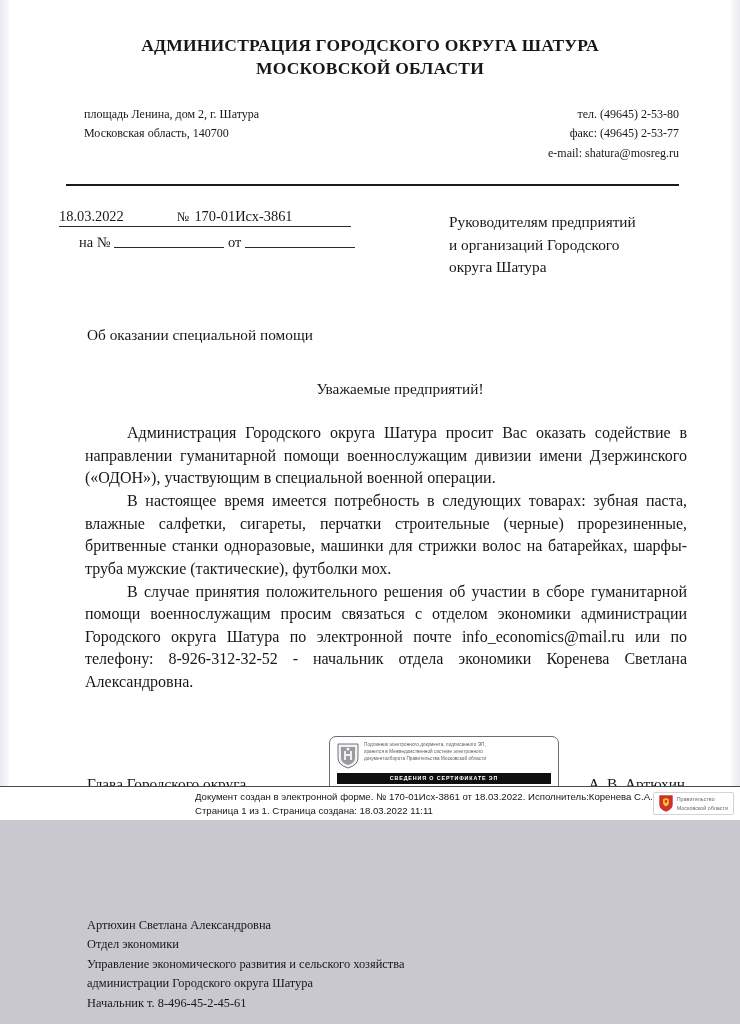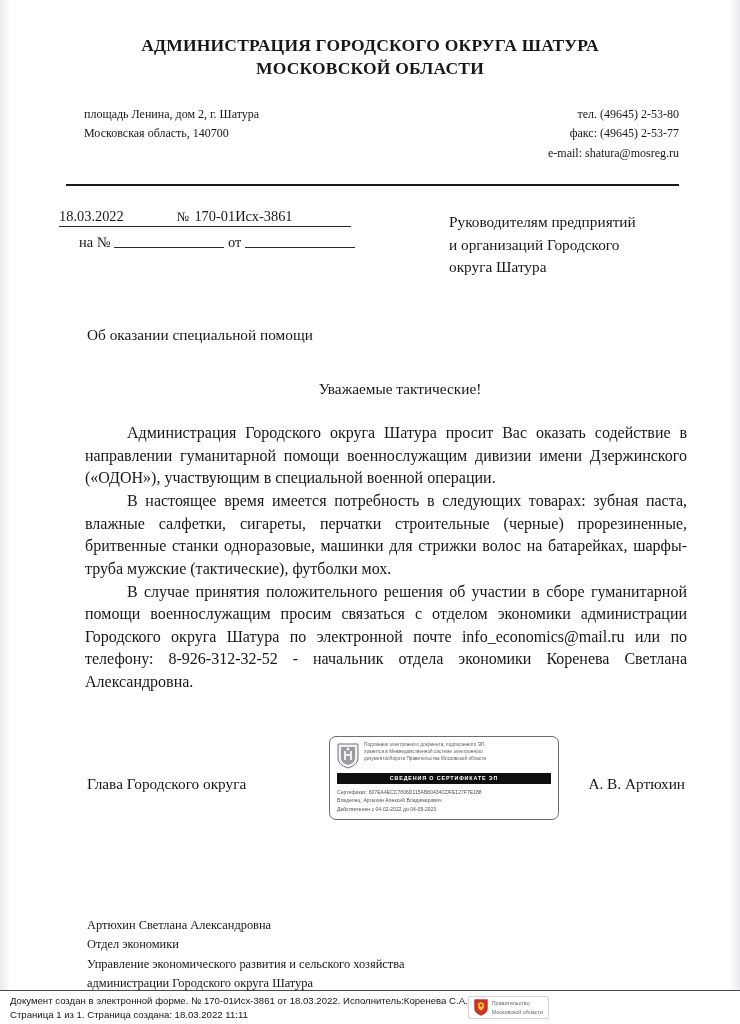--- a/index.html
+++ b/index.html
@@ -11,21 +11,21 @@
     width: 740px;
     height: 1024px;
     overflow: hidden;
     font-family: "Liberation Serif", "DejaVu Serif", serif;
     color: #17171a;
   }
 
   #page {
     position: relative;
     width: 740px;
-    height: 1024px;
+    height: 820px;
     background: #22c55e;
     box-sizing: border-box;
   }
 
   
   .edge-strip {
     position: absolute;
     top: 0;
     bottom: 0;
     width: 9px;
@@ -216,21 +216,21 @@
   .statusbar {
     position: absolute;
     left: 0;
     right: 0;
     bottom: 0;
     height: 34px;
     background: #ffffff;
     border-top: 1.4px solid #4a4a4a;
     display: flex;
     align-items: center;
-    justify-content: flex-start;
+    justify-content: flex-end;
     padding: 0 6px 0 10px;
     box-sizing: border-box;
     font-family: "Liberation Sans", "DejaVu Sans", sans-serif;
   }
   .status-text {
     font-size: 9.6px;
     line-height: 1.42;
     color: #16161a;
   }
   .gov-badge {
@@ -296,21 +296,21 @@
 
       <div class="addressee">
         <div>Руководителям предприятий</div>
         <div>и организаций Городского</div>
         <div>округа Шатура</div>
       </div>
     </div>
 
     <div class="subject">Об оказании специальной помощи</div>
 
-    <div class="salutation">Уважаемые тактические!</div>
+    <div class="salutation">Уважаемые предприятий!</div>
 
     <div class="body-text">
       <p>Администрация Городского округа Шатура просит Вас оказать содействие в направлении гуманитарной помощи военнослужащим дивизии имени Дзержинского («ОДОН»), участвующим в специальной военной операции.</p>
       <p>В настоящее время имеется потребность в следующих товарах: зубная паста, влажные салфетки, сигареты, перчатки строительные (черные) прорезиненные, бритвенные станки одноразовые, машинки для стрижки волос на батарейках, шарфы-труба мужские (тактические), футболки мох.</p>
       <p>В случае принятия положительного решения об участии в сборе гуманитарной помощи военнослужащим просим связаться с отделом экономики администрации Городского округа Шатура по электронной почте info_economics@mail.ru или по телефону: 8-926-312-32-52 - начальник отдела экономики Коренева Светлана Александровна.</p>
     </div>
 
     <div class="sign-zone">
       <div class="sign-role">Глава Городского округа</div>
 

